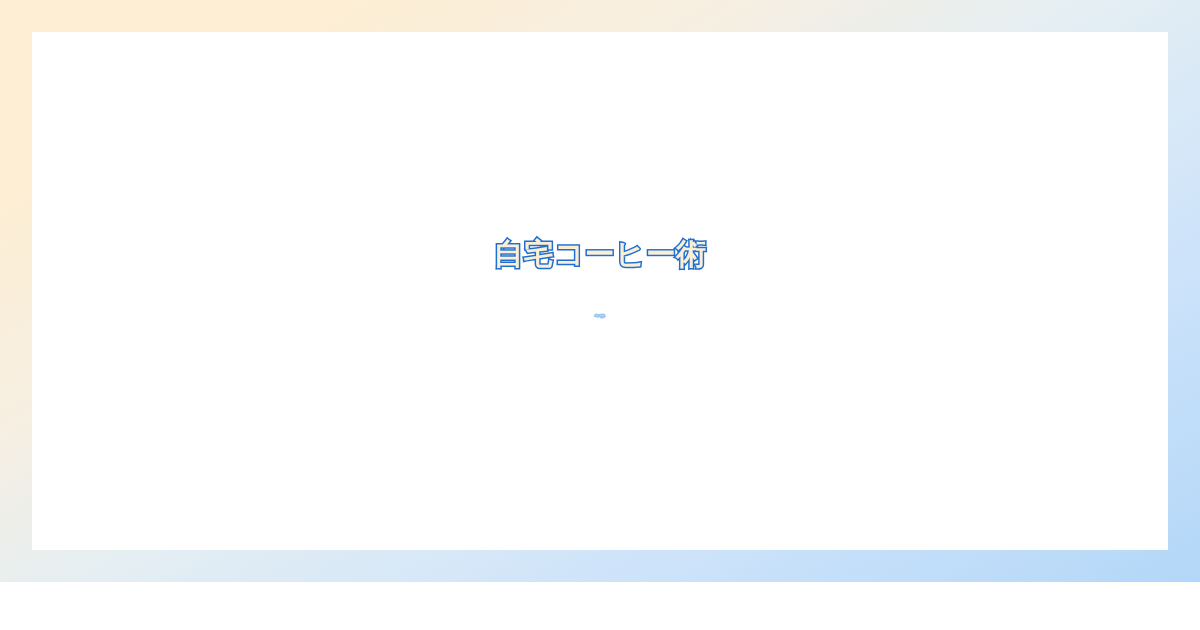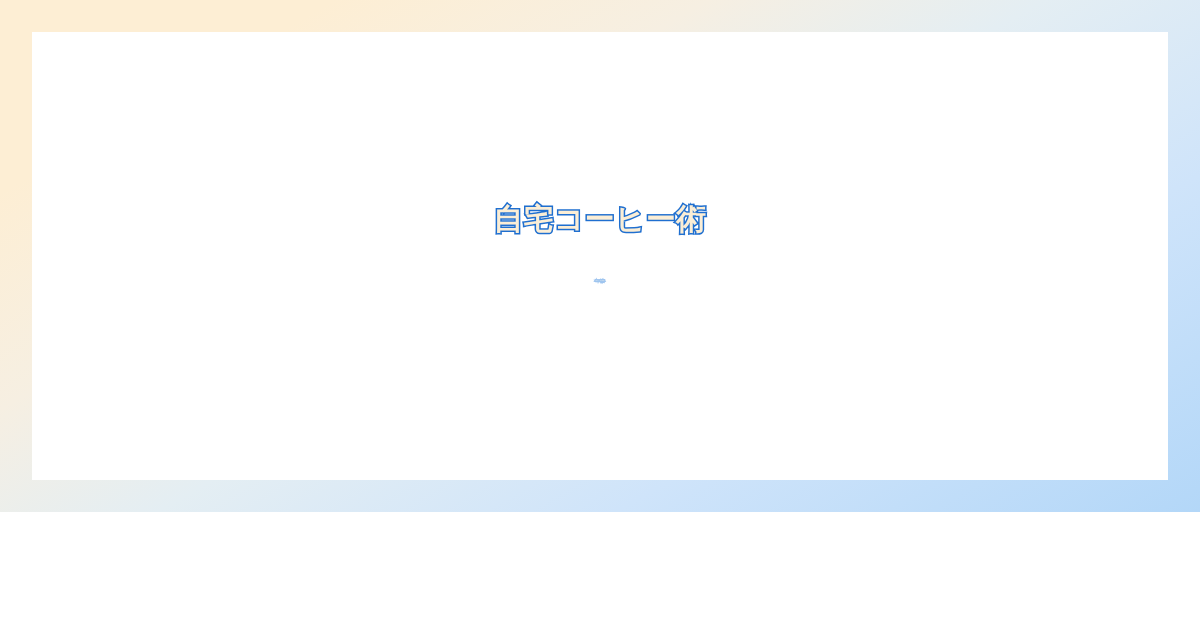--- a/index.html
+++ b/index.html
@@ -12,21 +12,21 @@
     width: 1200px;
     height: 630px;
     overflow: hidden;
     font-family: "DejaVu Sans", "Liberation Sans", sans-serif;
   }
 
   
   .eyecatch {
     position: relative;
     width: 1200px;
-    height: 512px;
+    height: 582px;
     box-sizing: border-box;
     padding: 32px;
     background: linear-gradient(150deg,
                 #fdeed4 0%,
                 #fdeed4 16%,
                 #f6efe2 34%,
                 #e4eef3 50%,
                 #cfe4fa 72%,
                 #b3d7f8 100%);
   }

